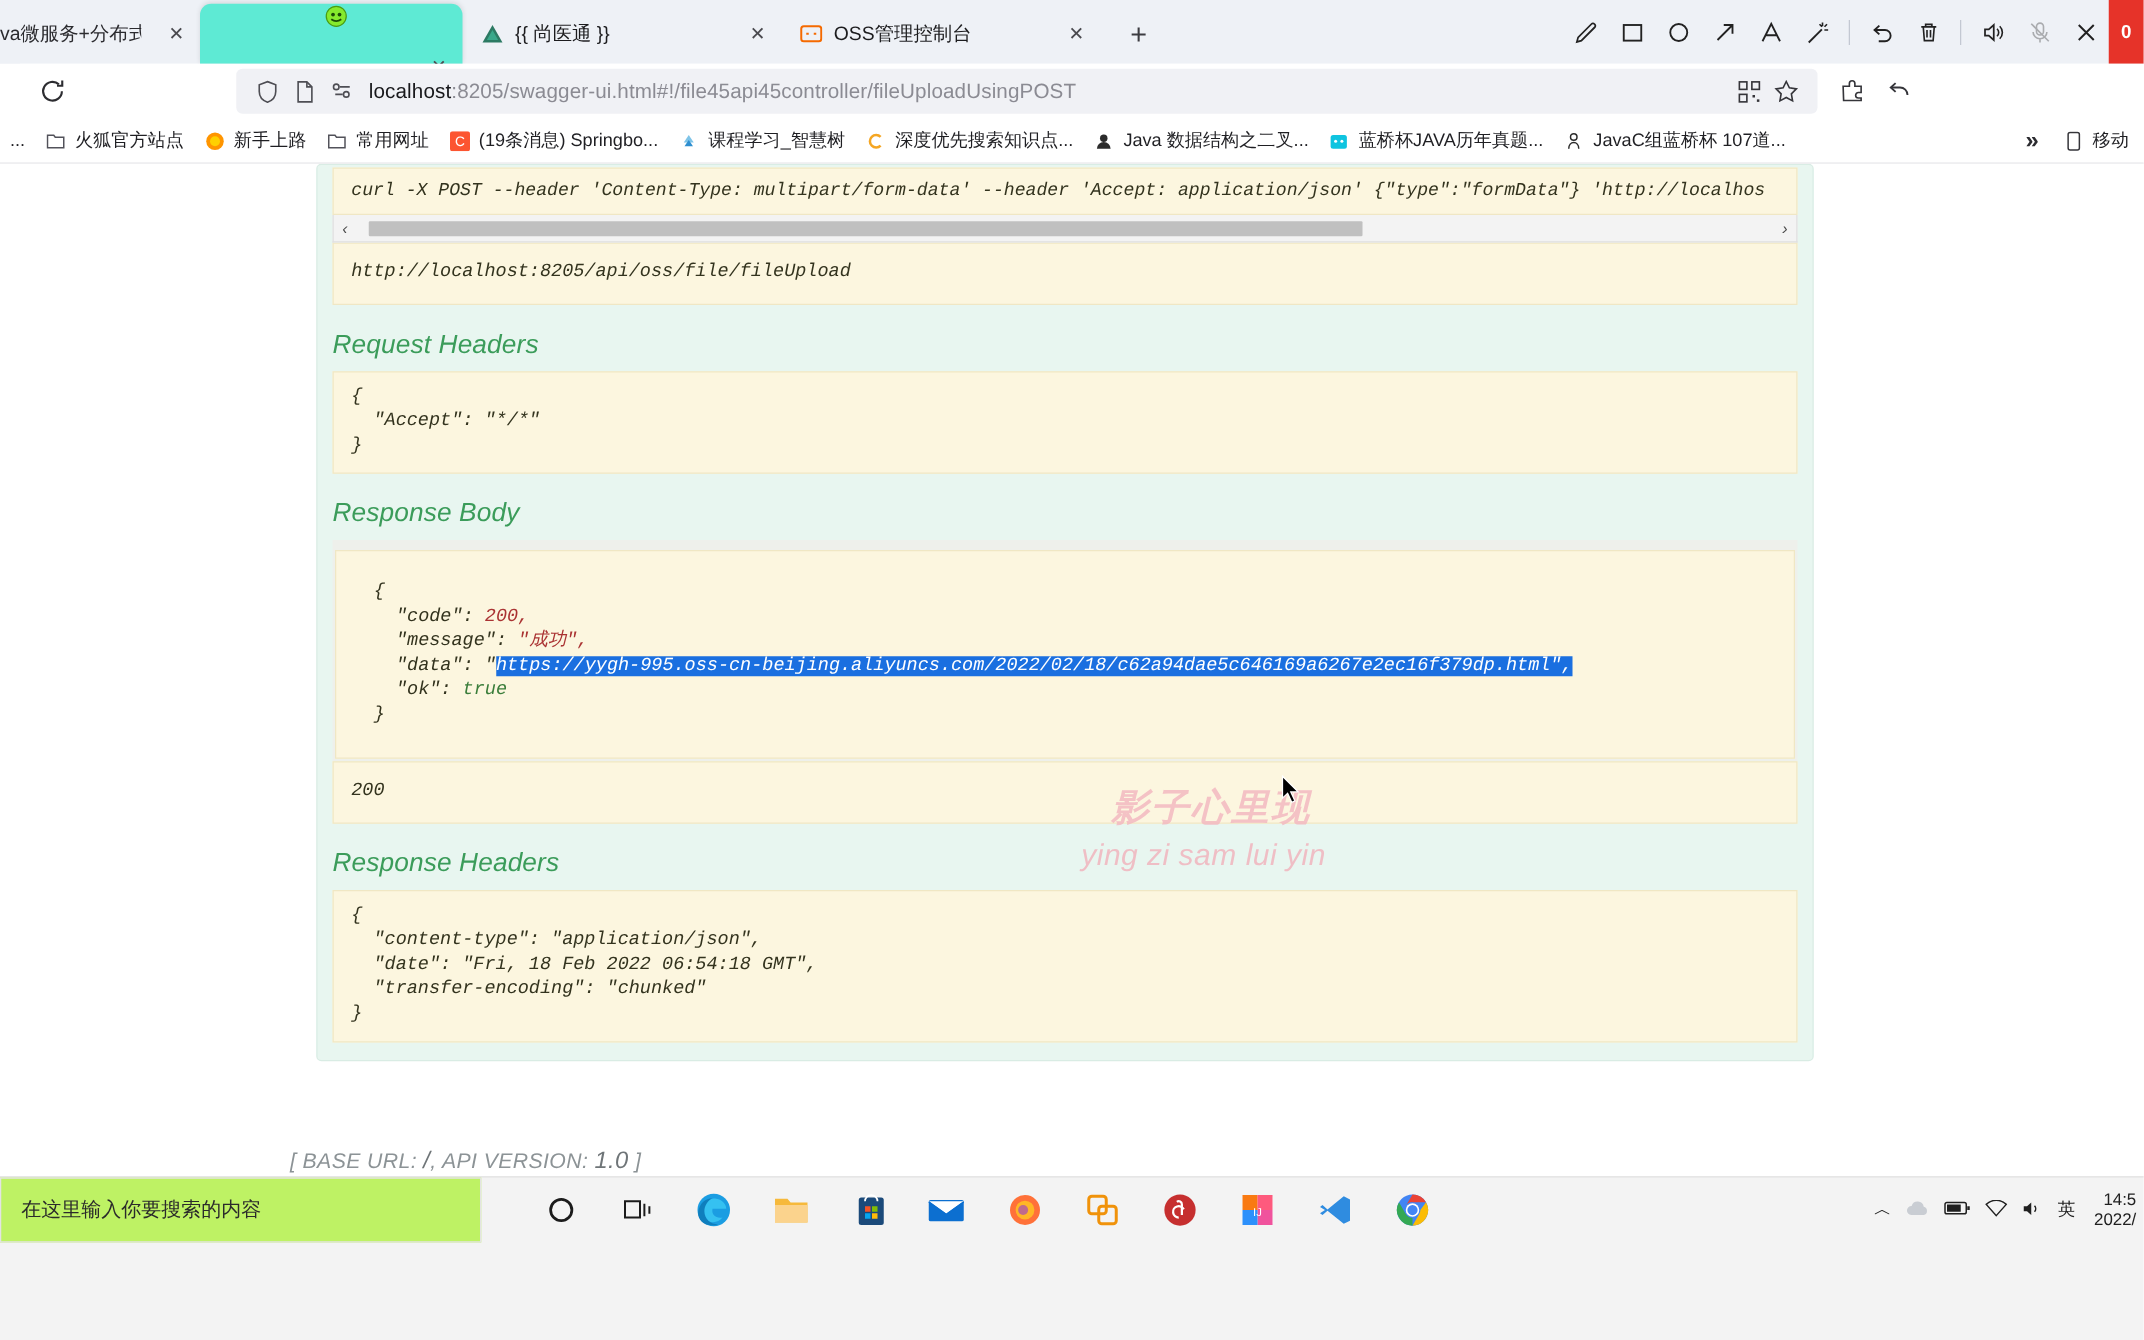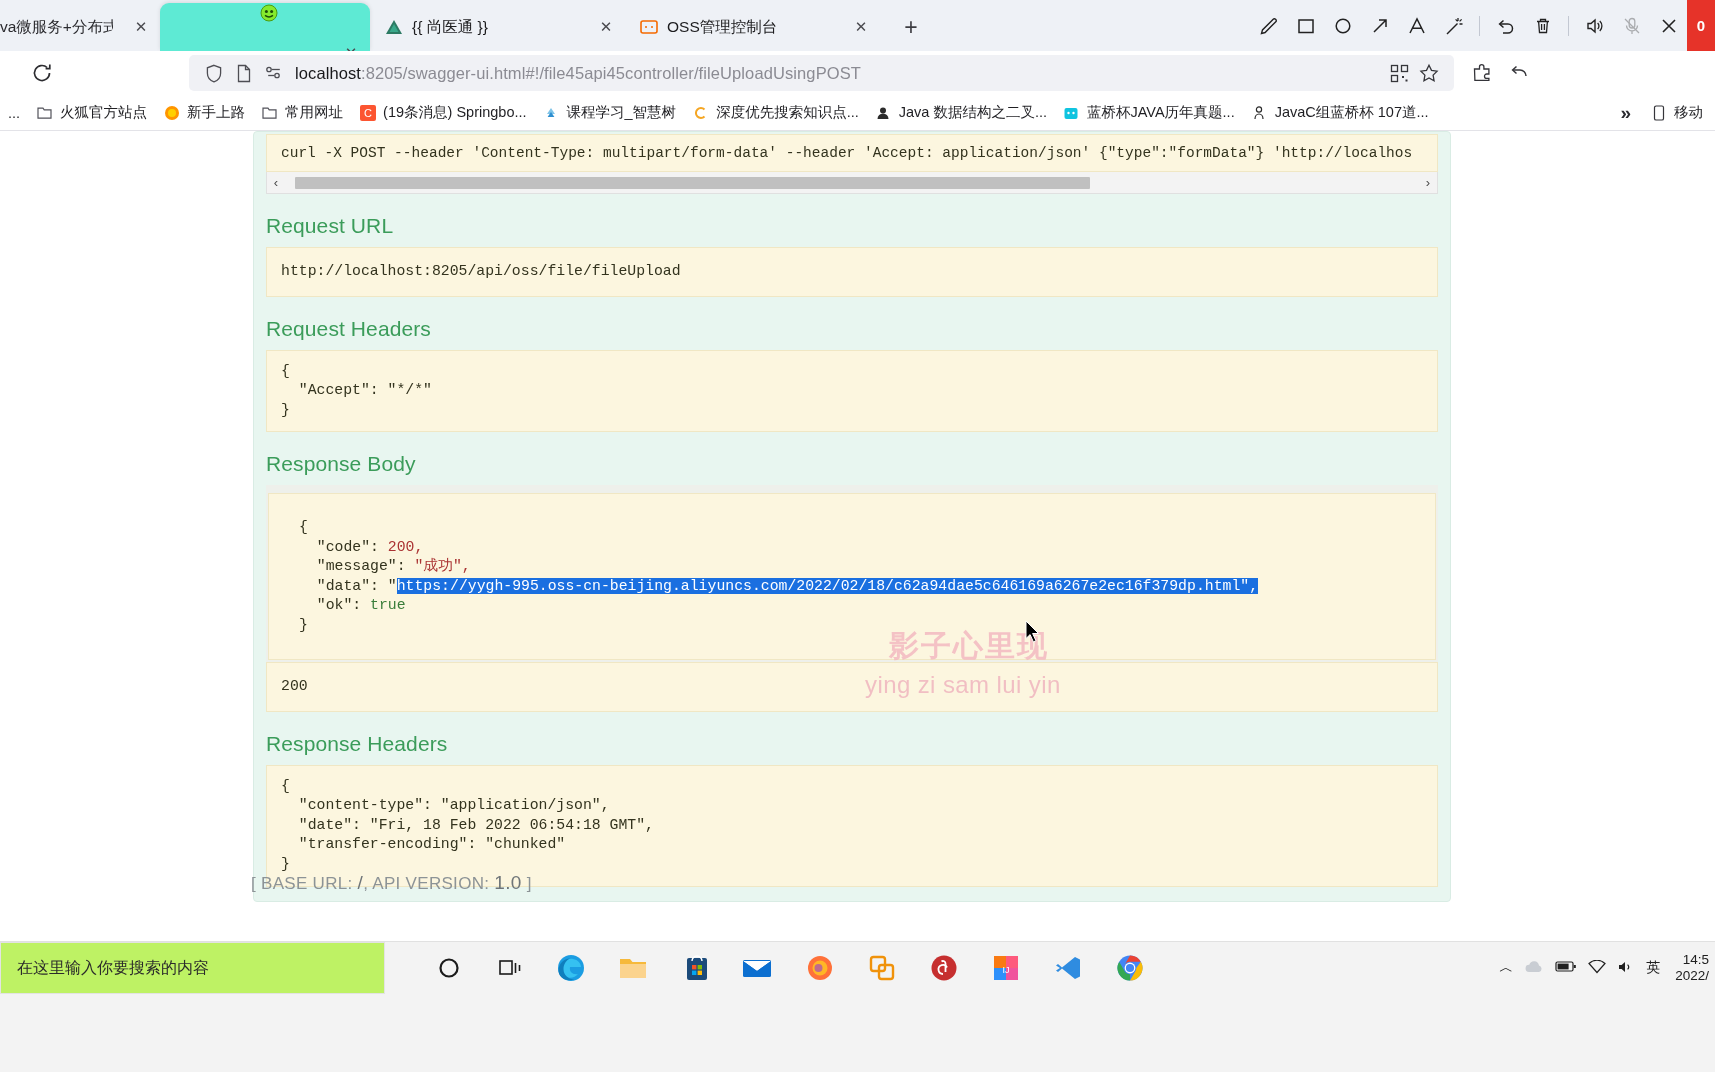--- a/index.html
+++ b/index.html
@@ -132,21 +132,21 @@
   }
   .bm-overflow {
     margin-left: auto; display: flex; align-items: center; gap: 14px;
     padding-right: 4px;
   }
   .chev2 { font-size: 19px; color: #2b2b30; font-weight: 700; letter-spacing: -3px; }
 
   
   .page {
     position: absolute; left: 0; top: 131px; width: 1715px; height: 810px;
-    background: #ffffff; overflow: hidden;
+    background: #ffffff; overflow: hidden; font-style: italic;
   }
   .swagger-wrap {
     position: absolute; left: 253px; top: 0; width: 1198px;
   }
   .resp-panel {
     background: #e8f6f0;
     border: 1px solid #d9ece4;
     border-radius: 4px;
     padding: 0 12px 14px 12px;
     position: relative;
@@ -211,24 +211,23 @@
     font-size: 24px; color: #f0b9c1; opacity: .9;
     letter-spacing: .4px;
   }
 
   .cursor {
     position: absolute; left: 1025px; top: 489px;
     width: 16px; height: 22px; pointer-events: none;
   }
 
   .footer-base {
-    position: absolute; left: 232px; top: 741px;
+    position: absolute; left: 232px; top: 787px;
     font-size: 17px; color: #8c9396; font-variant: small-caps;
     letter-spacing: .3px;
-    margin-left: 19px;
   }
   .footer-base .v { color: #6f7578; font-size: 19px; }
 
   
   .taskbar {
     position: absolute; left: 0; top: 941px; width: 1715px; height: 131px;
     background: #f3f3f3;
     border-top: 1px solid #e1e1e1;
   }
   .search-pill {
@@ -528,21 +527,20 @@
 
       <div class="curl-box">curl -X POST --header 'Content-Type: multipart/form-data' --header 'Accept: application/json' {"type":"formData"} 'http://localhos</div>
       <div class="hscroll">
         <span class="arrowL">‹</span>
         <span class="track">
             <span class="thumb"></span>
           </span>
         <span class="arrowR">›</span>
       </div>
 
-      <h4 class="sec">Request URL</h4>
       <div class="codebox one">http://localhost:8205/api/oss/file/fileUpload</div>
 
       <h4 class="sec">Request Headers</h4>
       <div class="codebox">{
   "Accept": "*/*"
 }</div>
 
       <h4 class="sec">Response Body</h4>
       <div class="respbody-outer">
         <div class="codebox tall"><span>{</span>

